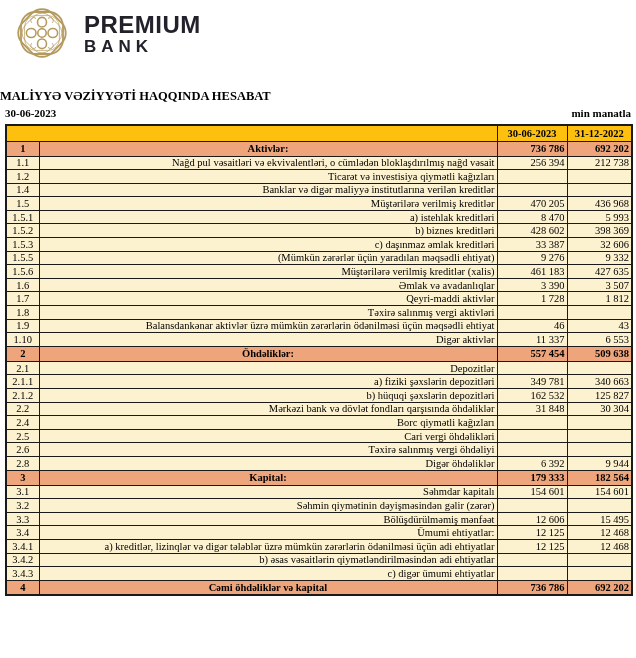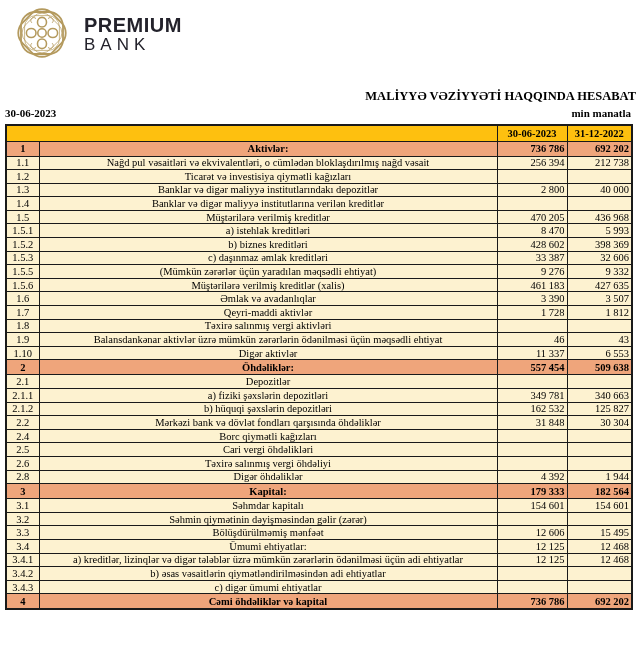--- a/index.html
+++ b/index.html
@@ -20,32 +20,32 @@
   }
   .page { position: relative; width: 636px; height: 658px; background:#fff; }
 
   
   .brand {
     position: absolute; top: 3px; left: 9px;
     display: flex; align-items: center;
   }
   .brand-text { margin-left: 9px; font-family: "Liberation Sans", sans-serif; }
   .brand-name {
-    font-size: 20px; font-weight: bold; color: var(--ink);
+    font-size: 24px; font-weight: bold; color: var(--ink);
     letter-spacing: 0.5px; line-height: 1.0;
   }
   .brand-sub {
-    font-size: 17px; font-weight: 400; color: var(--ink);
+    font-size: 17px; font-weight: 700; color: var(--ink);
     letter-spacing: 5px; line-height: 1.1; margin-top: 1px;
   }
 
   
   .report-title {
     position: absolute; top: 89px; left: 0; width: 100%;
-    text-align: right; font-weight: bold; font-size: 12.5px; color: #000;
+    text-align: left; font-weight: bold; font-size: 12.5px; color: #000;
   }
   .meta-row {
     position: absolute; top: 107px; left: 5px; width: 626px;
     display: flex; justify-content: space-between;
     font-weight: bold; font-size: 11px; color: #000;
   }
 
   
   table.report {
     position: absolute; top: 124px; left: 5px;
@@ -74,21 +74,21 @@
   tr.section td {
     background: var(--section-bg);
     font-weight: bold;
     height: 15px;
   }
   tr.data td {
     background: var(--row-bg);
     height: 13.6px;
   }
   td.num { text-align: center; }
-  td.label { text-align: center; padding-left: 4px; }
+  td.label { text-align: right; padding-left: 4px; }
   tr.section td.label { text-align: center; }
   td.val { text-align: right; padding-right: 10px; }
 </style>
 </head>
 <body>
 
 <div class="page">
 
   <div class="brand">
     <span>
@@ -147,26 +147,20 @@
           <td class="val">256 394</td>
           <td class="val">212 738</td>
         </tr>
         <tr class="data">
           <td class="num">1.2</td>
           <td class="label">Ticarət və investisiya qiymətli kağızları</td>
           <td class="val"></td>
           <td class="val"></td>
         </tr>
         <tr class="data">
-          <td class="num">1.3</td>
-          <td class="label">Banklar və digər maliyyə institutlarındakı depozitlər</td>
-          <td class="val">2 800</td>
-          <td class="val">40 000</td>
-        </tr>
-        <tr class="data">
           <td class="num">1.4</td>
           <td class="label">Banklar və digər maliyyə institutlarına verilən kreditlər</td>
           <td class="val"></td>
           <td class="val"></td>
         </tr>
         <tr class="data">
           <td class="num">1.5</td>
           <td class="label">Müştərilərə verilmiş kreditlər</td>
           <td class="val">470 205</td>
           <td class="val">436 968</td>
@@ -275,22 +269,22 @@
         </tr>
         <tr class="data">
           <td class="num">2.6</td>
           <td class="label">Təxirə salınmış vergi öhdəliyi</td>
           <td class="val"></td>
           <td class="val"></td>
         </tr>
         <tr class="data">
           <td class="num">2.8</td>
           <td class="label">Digər öhdəliklər</td>
-          <td class="val">4 392</td>
-          <td class="val">1 944</td>
+          <td class="val">6 392</td>
+          <td class="val">9 944</td>
         </tr>
         <tr class="section">
           <td class="num">3</td>
           <td class="label">Kapital:</td>
           <td class="val">179 333</td>
           <td class="val">182 564</td>
         </tr>
         <tr class="data">
           <td class="num">3.1</td>
           <td class="label">Səhmdar kapitalı</td>

